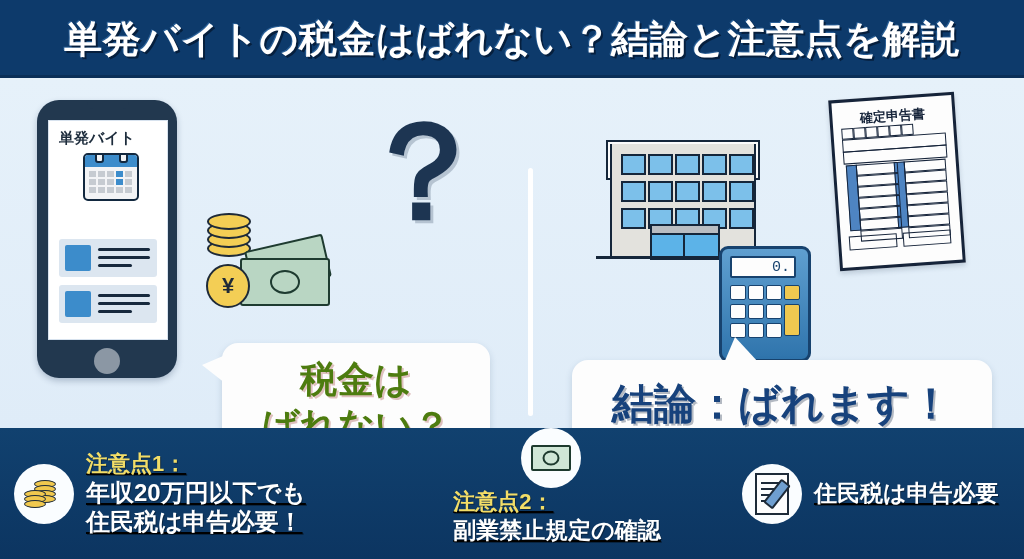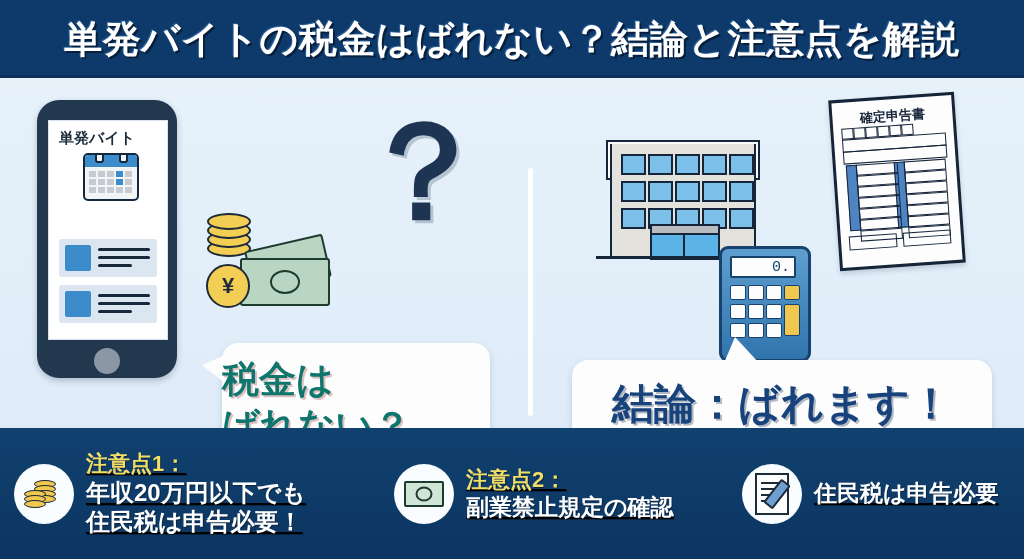--- a/index.html
+++ b/index.html
@@ -98,22 +98,22 @@
     box-shadow:0 3px 7px rgba(40,70,110,.18);
   }
   .bubble .tail{position:absolute;width:0;height:0;}
   .bub-left{left:222px;top:265px;width:268px;height:122px;}
   .bub-left .tail{
     left:-20px;top:10px;
     border-top:12px solid transparent;border-bottom:22px solid transparent;
     border-right:28px solid #fdfdfd;
   }
   .bub-left .line1,.bub-left .line2{
-    position:absolute;width:100%;
-    font-size:37px;font-weight:bold;color:#0f766e;
+    position:absolute;width:100%;text-align:center;
+    font-size:37px;font-weight:bold;color:#4d7c0f;
     text-shadow:2px 2px 0 rgba(130,10,5,.25);
   }
   .bub-left .line1{top:12px;}
   .bub-left .line2{top:58px;}
   .hl-yellow{
     position:absolute;background:#ffe14d;z-index:-1;border-radius:2px;
   }
   .bub-left .hl{left:34px;top:98px;width:200px;height:14px;}
 
   .bub-right{left:572px;top:282px;width:420px;height:92px;}
@@ -188,21 +188,21 @@
   .fd-lines .l{width:40px;height:9px;border:1.2px solid #16243a;margin-bottom:0;}
 
   
   .bottom{
     position:absolute;left:0;top:428px;width:1024px;height:131px;
     background:linear-gradient(180deg,#11416f 0%,#0c3561 100%);
     display:flex;align-items:center;text-decoration:underline;
   }
   .tip{display:flex;align-items:center;height:100%;}
   .tip1{width:390px;padding-left:14px;box-sizing:border-box;}
-  .tip2{width:330px;padding-left:4px;box-sizing:border-box;}
+  .tip2{width:330px;padding-left:4px;box-sizing:border-box;flex-direction:column;}
   .tip3{width:304px;padding-left:22px;box-sizing:border-box;}
   .tip-icon{
     width:60px;height:60px;border-radius:50%;background:#fafdff;
     flex:0 0 60px;position:relative;margin-right:12px;
     display:flex;align-items:center;justify-content:center;
   }
   .tip-text{display:flex;flex-direction:column;}
   .tip-head{font-size:22px;font-weight:bold;color:#f2dd67;line-height:1.25;text-shadow:1px 1px 0 rgba(0,0,0,.35);}
   .tip-body{font-size:24px;font-weight:bold;color:#ffffff;line-height:1.22;text-shadow:1px 1px 0 rgba(0,0,0,.35);}
   .tip-body.sm{font-size:23px;}

